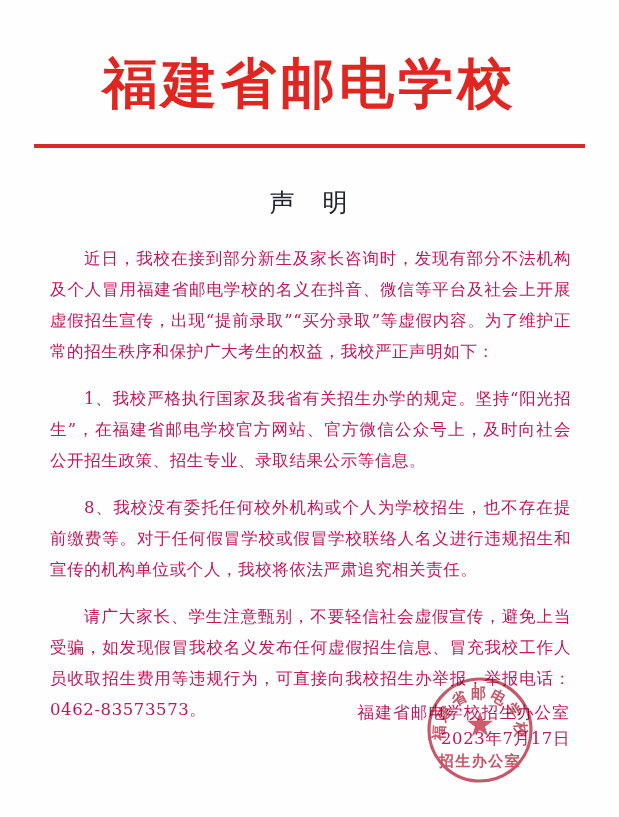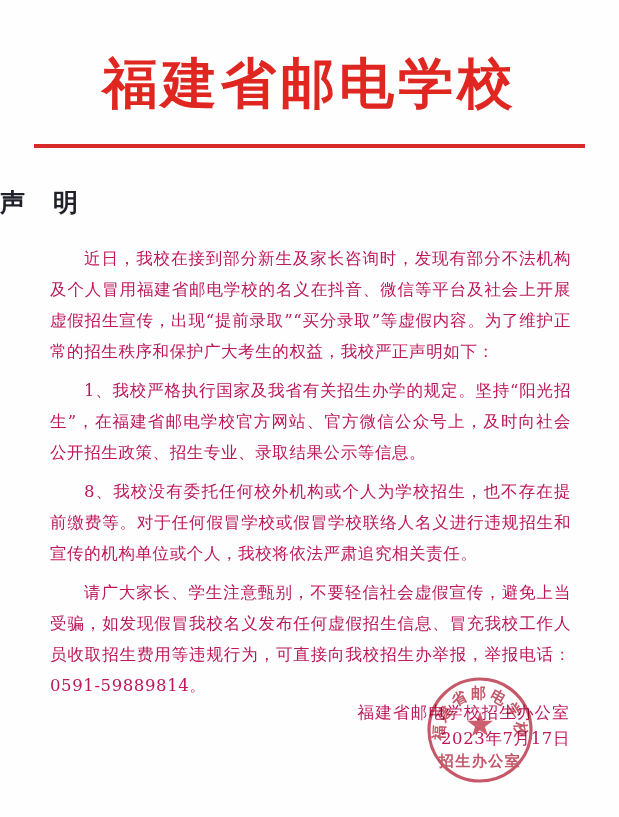--- a/index.html
+++ b/index.html
@@ -49,24 +49,24 @@
     height: 4px;
     background: #d92a2a;
   }
 
   
   .doc-title {
     position: absolute;
     left: 0;
     top: 186px;
     width: 619px;
-    text-align: left;
+    text-align: center;
     font-family: "DejaVu Serif", "Liberation Serif", serif;
     font-size: 25px;
-    font-weight: 700;
+    font-weight: 400;
     color: #20202a;
     letter-spacing: 2px;
   }
   .doc-title .gap {
     display: inline-block;
     width: 26px;
   }
 
   
   .body-text {
@@ -81,21 +81,21 @@
     color: #be185d;
     line-height: 31px;
     text-align: justify;
     text-justify: inter-character;
     text-indent: 34px;
     letter-spacing: 0.6px;
     margin: 0 0 0 0;
     word-break: break-all;
   }
   .para + .para {
-    margin-top: 8px;
+    margin-top: 16px;
   }
 
   
   .signature {
     position: absolute;
     right: 49px;
     top: 700px;
     text-align: center;
     font-family: "DejaVu Serif", "Liberation Serif", serif;
     font-size: 16.5px;
@@ -134,21 +134,21 @@
   </div>
 
   <div class="doc-title">
     <span>声</span><span class="gap"></span><span>明</span>
   </div>
 
   <div class="body-text">
     <p class="para">近日，我校在接到部分新生及家长咨询时，发现有部分不法机构及个人冒用福建省邮电学校的名义在抖音、微信等平台及社会上开展虚假招生宣传，出现“提前录取”“买分录取”等虚假内容。为了维护正常的招生秩序和保护广大考生的权益，我校严正声明如下：</p>
     <p class="para">1、我校严格执行国家及我省有关招生办学的规定。坚持“阳光招生”，在福建省邮电学校官方网站、官方微信公众号上，及时向社会公开招生政策、招生专业、录取结果公示等信息。</p>
     <p class="para">8、我校没有委托任何校外机构或个人为学校招生，也不存在提前缴费等。对于任何假冒学校或假冒学校联络人名义进行违规招生和宣传的机构单位或个人，我校将依法严肃追究相关责任。</p>
-    <p class="para">请广大家长、学生注意甄别，不要轻信社会虚假宣传，避免上当受骗，如发现假冒我校名义发布任何虚假招生信息、冒充我校工作人员收取招生费用等违规行为，可直接向我校招生办举报，举报电话：0591-59889814。</p>
+    <p class="para">请广大家长、学生注意甄别，不要轻信社会虚假宣传，避免上当受骗，如发现假冒我校名义发布任何虚假招生信息、冒充我校工作人员收取招生费用等违规行为，可直接向我校招生办举报，举报电话：0462-83573573。</p>
   </div>
 
   <div class="signature">
     <div class="signature-org">福建省邮电学校招生办公室</div>
     <div class="signature-date">2023年7月17日</div>
   </div>
 
   <div class="seal">
     <svg viewBox="0 0 112 112" width="112" height="112" aria-hidden="true">
       <defs>

